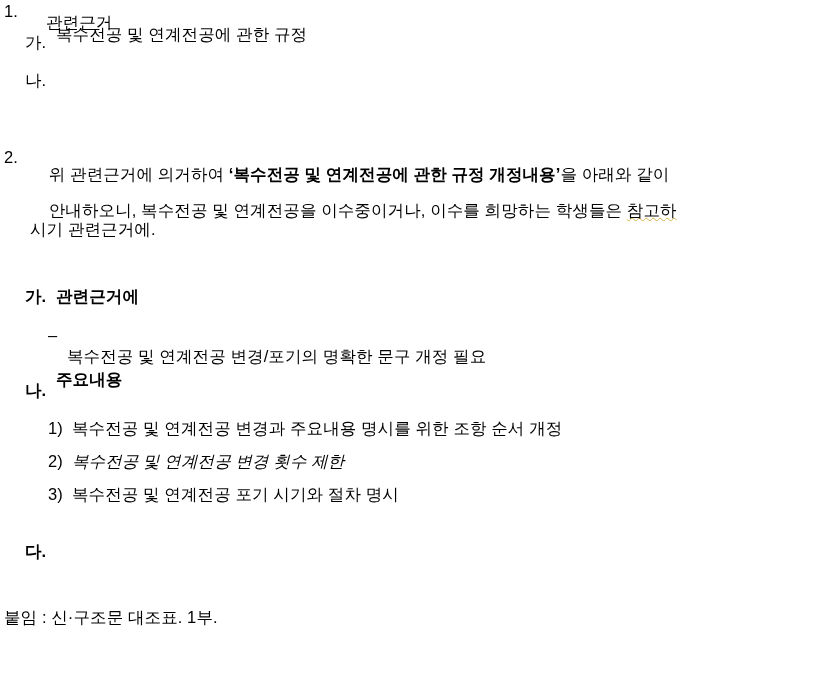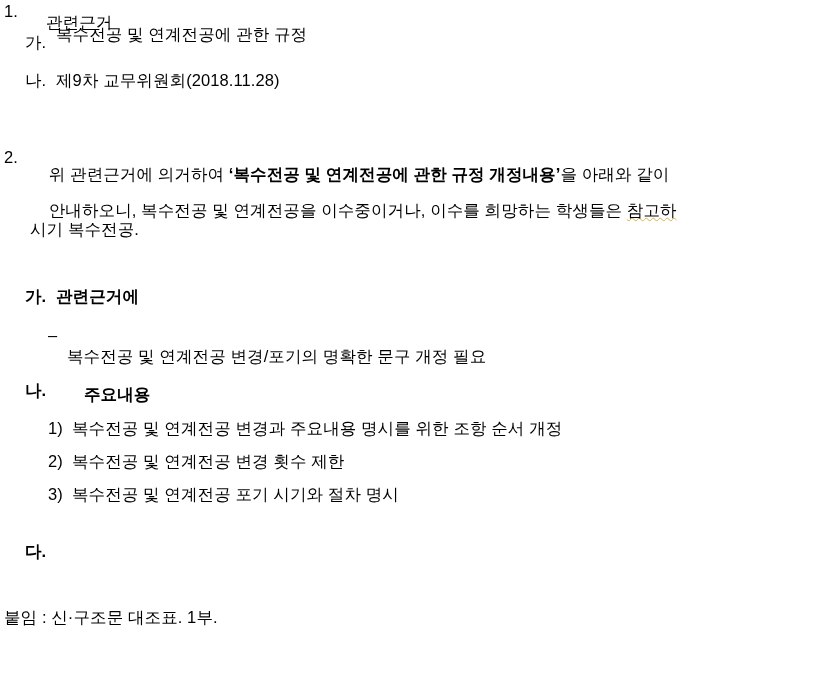--- a/index.html
+++ b/index.html
@@ -45,48 +45,47 @@
 
 <div class="page">
 
   <div class="line" style="left:4px; top:3px;">1.</div>
   <div class="line" style="left:46px; top:3px;margin-top:11px;">관련근거</div>
 
   <div class="line" style="left:25px; top:34px;">가.</div>
   <div class="line" style="left:56px; top:26px;">복수전공 및 연계전공에 관한 규정</div>
 
   <div class="line" style="left:25px; top:72px;">나.</div>
-  <div class="line" style="left:56px; top:72px;">제9차 교무위원회(2018.11.28)</div>
 
   <div class="line" style="left:4px; top:149px;">2.</div>
 
   <div class="line" style="left:30px; top:149px;">
     <span class="seg">위 관련근거에 의거하여 </span><span class="seg bold">‘복수전공 및 연계전공에 관한 규정 개정내용’</span><span class="seg">을 아래와 같이</span>
   </div>
 
   <div class="line" style="left:30px; top:185px;">
     <span class="seg">안내하오니, 복수전공 및 연계전공을 이수중이거나, 이수를 희망하는 학생들은 </span><span class="seg underline-wavy">참고하</span>
   </div>
 
-  <div class="line" style="left:30px; top:221px;">시기 복수전공.</div>
+  <div class="line" style="left:30px; top:221px;">시기 관련근거에.</div>
 
   <div class="line bold" style="left:25px; top:288px;">가.</div>
   <div class="line bold" style="left:56px; top:288px;">관련근거에</div>
 
   <div class="line" style="left:48px; top:327px;">–</div>
   <div class="line" style="left:67px; top:327px;margin-top:21px;">복수전공 및 연계전공 변경/포기의 명확한 문구 개정 필요</div>
 
   <div class="line bold" style="left:25px; top:382px;">나.</div>
-  <div class="line bold" style="left:56px; top:386px;margin-left:28px;">주요내용</div>
+  <div class="line bold" style="left:56px; top:371px;">주요내용</div>
 
   <div class="line" style="left:48px; top:420px;">1)</div>
   <div class="line" style="left:72px; top:420px;">복수전공 및 연계전공 변경과 주요내용 명시를 위한 조항 순서 개정</div>
 
   <div class="line" style="left:48px; top:453px;">2)</div>
-  <div class="line" style="left:72px; top:453px;">복수전공 및 연계전공 변경 횟수 제한</div>
+  <div class="line" style="left:72px; top:453px;font-style:italic;">복수전공 및 연계전공 변경 횟수 제한</div>
 
   <div class="line" style="left:48px; top:486px;">3)</div>
   <div class="line" style="left:72px; top:486px;">복수전공 및 연계전공 포기 시기와 절차 명시</div>
 
   <div class="line bold" style="left:25px; top:543px;">다.</div>
 
   <div class="line" style="left:4px; top:609px;">붙임 : 신·구조문 대조표. 1부.</div>
 
 </div>
 

